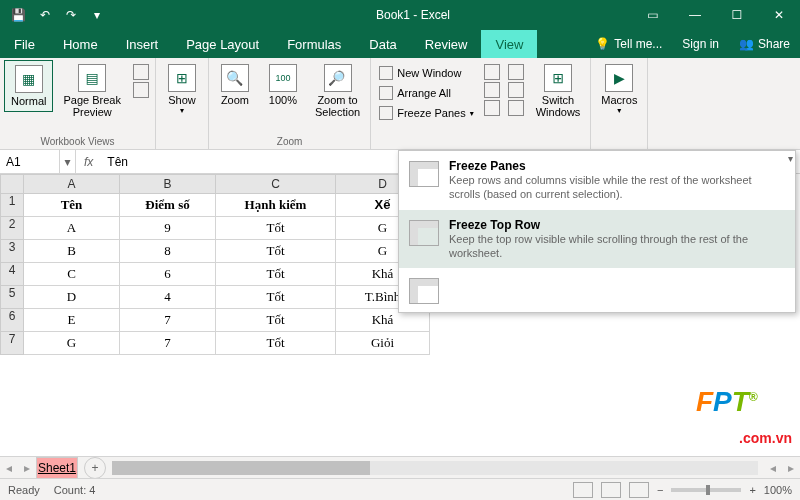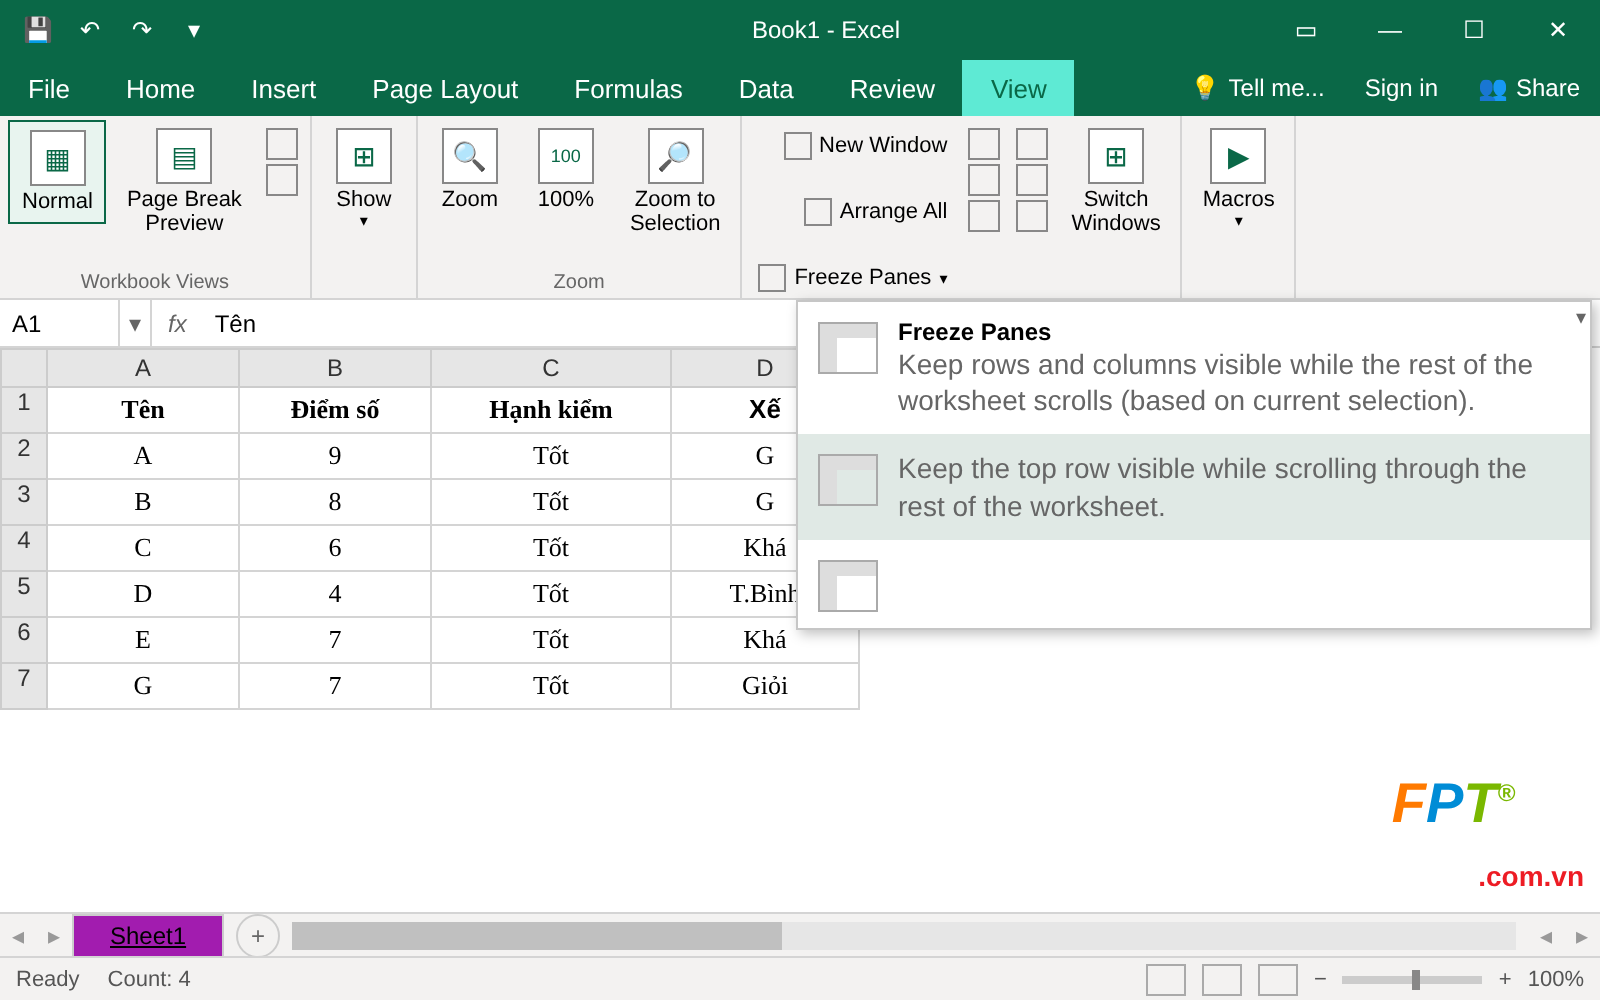--- a/index.html
+++ b/index.html
@@ -17,53 +17,53 @@
 .tab.file { background: #0a6847; }
 .tab-right { margin-left: auto; display: flex; }
 .tab-mini { padding: 0 10px; display: flex; align-items: center; cursor: pointer; font-size: 12px; gap: 4px; }
 .ribbon { background: #f3f2f1; height: 92px; border-bottom: 1px solid #d4d4d4; display: flex; font-size: 11px; position: relative; }
 .group { display: flex; flex-direction: column; border-right: 1px solid #d4d4d4; padding: 2px 4px 0 4px; }
 .group-body { flex: 1; display: flex; align-items: flex-start; gap: 4px; }
 .group-label { text-align: center; color: #666; font-size: 10px; padding: 2px 0; }
 .big-btn { display: flex; flex-direction: column; align-items: center; justify-content: flex-start; padding: 4px 6px; cursor: pointer; text-align: center; min-width: 44px; }
 .big-btn .icn { width: 28px; height: 28px; border: 1px solid #888; background: #fff; margin-bottom: 2px; display:flex;align-items:center;justify-content:center;font-size:14px;color:#0a6847;}
 .big-btn.highlight { border: 1px solid #0a6847; background: #e8f4ef; }
-.small-stack { display: flex; flex-direction: column; gap: 15px; padding-top: 4px; align-items: flex-end; }
+.small-stack { display: flex; flex-direction: column; gap: 2px; padding-top: 4px; }
 .small-btn { display: flex; align-items: center; gap: 4px; padding: 2px 4px; cursor: pointer; font-size: 11px; white-space: nowrap; }
 .small-btn .sic { width: 14px; height: 14px; border: 1px solid #888; display:inline-block;}
 .mini-col { display:flex; flex-direction:column; gap:2px; padding:4px 2px;}
 .mini-ic { width:16px; height:16px; border:1px solid #888; cursor:pointer;}
 .namebox-row { height: 24px; background: #fff; border-bottom: 1px solid #d4d4d4; display: flex; align-items: center; font-size: 12px; }
 .namebox { width: 60px; padding: 0 6px; border-right: 1px solid #d4d4d4; height:100%; display:flex;align-items:center;}
 .nb-drop { width: 16px; text-align: center; color: #666; border-right: 1px solid #d4d4d4; height:100%; display:flex;align-items:center;justify-content:center;}
 .fx-btn { padding: 0 8px; color: #666; font-style: italic; }
 .formula-bar { flex: 1; padding: 0 6px; }
 .sheet { flex: 1; overflow: hidden; display: flex; flex-direction: column; position: relative; background:#fff; }
 .grid { display: grid; grid-template-columns: 24px 96px 96px 120px 94px; font-size: 13px; }
 .colhdr { background: #e6e6e6; border: 1px solid #ccc; border-left: none; text-align: center; font-size: 12px; padding: 2px 0; color:#333;}
 .rowhdr { background: #e6e6e6; border: 1px solid #ccc; border-top: none; text-align: center; font-size: 12px; color:#333;}
 .corner { background: #e6e6e6; border: 1px solid #ccc; }
 .cell { border-right: 1px solid #d4d4d4; border-bottom: 1px solid #d4d4d4; padding: 3px 6px; text-align: center; }
 .sheet-tabs { height: 22px; background: #f3f2f1; border-top: 1px solid #d4d4d4; display: flex; align-items: center; font-size: 12px; }
 .st-nav { width: 18px; text-align: center; color: #999; cursor: pointer; }
-.st-tab { padding: 0 18px; background: #a21caf; border: 1px solid #ccc; border-bottom: none; height: 100%; display:flex;align-items:center; cursor:pointer;text-decoration:underline;}
+.st-tab { padding: 0 1px; background: #fca5a5; border: 1px solid #ccc; border-bottom: none; height: 100%; display:flex;align-items:center; cursor:pointer;text-decoration:underline;}
 .st-add { width: 22px; height: 22px; text-align: center; color: #666; cursor:pointer; border:1px solid #ccc; border-radius:50%; margin-left:6px; display:flex;align-items:center;justify-content:center;}
 .hscroll { flex:1; margin:0 6px; height:14px; background:#e6e6e6; position:relative; }
 .hscroll-thumb { position:absolute; left:0; width:40%; height:100%; background:#c0c0c0;}
 .statusbar { height: 22px; background: #f3f2f1; border-top: 1px solid #d4d4d4; display: flex; align-items: center; font-size: 11px; color: #555; padding: 0 8px; gap: 14px; }
 .status-right { margin-left: auto; display: flex; align-items: center; gap: 8px; }
 .view-btn { width: 20px; height: 16px; border: 1px solid #aaa; cursor: pointer; }
 .zoom-slider { width: 70px; height: 4px; background: #ccc; position: relative; }
 .zoom-slider::after { content:''; position:absolute; left:50%; top:-3px; width:4px; height:10px; background:#888;}
 .dropdown { position: absolute; left: 398px; top: 150px; width: 398px; background: #fff; border: 1px solid #c6c6c6; box-shadow: 2px 2px 6px rgba(0,0,0,0.25); font-size: 12px; z-index: 100; }
 .dd-item { display: flex; padding: 8px 10px; gap: 10px; cursor: pointer; }
 .dd-item:hover, .dd-item.hovered { background: #e0e9e5; }
 .dd-icon { width: 30px; height: 26px; border: 1px solid #aaa; flex-shrink: 0; margin-top:2px; position:relative; background:linear-gradient(to right,#ddd 30%,transparent 30%),linear-gradient(to bottom,#ddd 30%,transparent 30%);}
 .dd-text b { display: block; }
-.dd-text span { color: #666; font-size: 14px; line-height: 1.3; display:block;}
+.dd-text span { color: #666; font-size: 11px; line-height: 1.3; display:block;}
 .dd-expand { position:absolute; right:2px; top:2px; font-size:10px; color:#666;}
 .watermark { position: absolute; right: 8px; bottom: 50px; font-size: 28px; font-weight: bold; font-style: italic; z-index: 50; pointer-events:none; }
 .watermark .f { color:#ff7a00;} .watermark .p{color:#008cd6;} .watermark .t{color:#7ab800;}
 .watermark .shop { font-size:18px; color:#ffffff; font-style:normal;font-family:Liberation Mono, monospace;} .watermark .dom{font-size:14px;color:#ed1c24;font-style:normal;}
 </style>
 </head>
 <body>
 
 <div class="window">
   <div class="titlebar">
@@ -282,20 +282,21 @@
   <div class="dd-item">
     <div class="dd-icon"></div>
     <div class="dd-text">
         <b>Freeze Panes</b>
         <span>Keep rows and columns visible while the rest of the worksheet scrolls (based on current selection).</span>
       </div>
   </div>
   <div class="dd-item hovered">
     <div class="dd-icon"></div>
     <div class="dd-text">
+        <b>Freeze Top Row</b>
         <span>Keep the top row visible while scrolling through the rest of the worksheet.</span>
       </div>
   </div>
   <div class="dd-item">
     <div class="dd-icon"></div>
   </div>
 </div>
 
 <div class="watermark">
   <span class="f">F</span><span class="p">P</span><span class="t">T</span><sup style="font-size:12px;color:#7ab800">®</sup><br>

